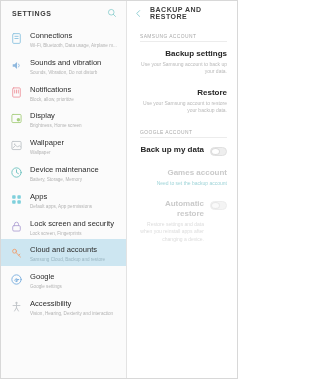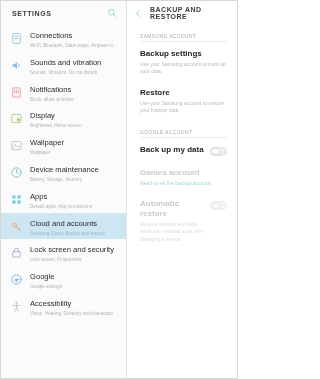--- a/index.html
+++ b/index.html
@@ -143,20 +143,21 @@
     left: 13px; right: 10px; bottom: 1px;
     height: 1px;
     background: #ececec;
   }
 
   .opt-row {
     display: flex;
     align-items: flex-start;
     padding: 6px 10px 6px 13px;
     min-height: 21px;
+    text-align: right;
   }
 
   .opt-text { flex: 1; overflow: hidden; }
 
   .opt-title {
     font-size: 8px;
     font-weight: bold;
     color: #262626;
     line-height: 10px;
   }
@@ -295,43 +296,43 @@
               <rect x="13.6" y="4" width="6.4" height="6.4" rx="1.4" fill="#7fd0dc"></rect>
               <rect x="4" y="13.6" width="6.4" height="6.4" rx="1.4" fill="#7fd0dc"></rect>
               <rect x="13.6" y="13.6" width="6.4" height="6.4" rx="1.4" fill="#7fd0dc"></rect>
             </svg>
           </span>
           <div class="nav-text">
             <div class="nav-title">Apps</div>
             <div class="nav-sub">Default apps, App permissions</div>
           </div>
         </div>
+        <div class="nav-row">
+          <span class="nav-ic">
+            <svg xmlns="http://www.w3.org/2000/svg" viewBox="0 0 24 24" width="13" height="13">
+              <rect x="5" y="10.4" width="14" height="10" rx="2.2" fill="none" stroke="#b3a5d6" stroke-width="1.7" stroke-linecap="round" stroke-linejoin="round"></rect>
+              <path d="M8.3 10.4V7.8a3.7 3.7 0 0 1 7.4 0v2.6" fill="none" stroke="#b3a5d6" stroke-width="1.7" stroke-linecap="round" stroke-linejoin="round"></path>
+            </svg>
+          </span>
+          <div class="nav-text">
+            <div class="nav-title">Lock screen and security</div>
+            <div class="nav-sub">Lock screen, Fingerprints</div>
+          </div>
+        </div>
         <div class="nav-row selected">
           <span class="nav-ic">
             <svg xmlns="http://www.w3.org/2000/svg" viewBox="0 0 24 24" width="13" height="13">
               <circle cx="8.4" cy="9.6" r="3.6" fill="none" stroke="#f0a070" stroke-width="1.7" stroke-linecap="round" stroke-linejoin="round"></circle>
               <line x1="11.2" y1="12.2" x2="19.4" y2="20.4" fill="none" stroke="#f0a070" stroke-width="1.7" stroke-linecap="round" stroke-linejoin="round"></line>
               <line x1="16" y1="17.2" x2="18.2" y2="15" fill="none" stroke="#f0a070" stroke-width="1.7" stroke-linecap="round" stroke-linejoin="round"></line>
             </svg>
           </span>
           <div class="nav-text">
             <div class="nav-title">Cloud and accounts</div>
             <div class="nav-sub">Samsung Cloud, Backup and restore</div>
-          </div>
-        </div>
-        <div class="nav-row">
-          <span class="nav-ic">
-            <svg xmlns="http://www.w3.org/2000/svg" viewBox="0 0 24 24" width="13" height="13">
-              <rect x="5" y="10.4" width="14" height="10" rx="2.2" fill="none" stroke="#b3a5d6" stroke-width="1.7" stroke-linecap="round" stroke-linejoin="round"></rect>
-              <path d="M8.3 10.4V7.8a3.7 3.7 0 0 1 7.4 0v2.6" fill="none" stroke="#b3a5d6" stroke-width="1.7" stroke-linecap="round" stroke-linejoin="round"></path>
-            </svg>
-          </span>
-          <div class="nav-text">
-            <div class="nav-title">Lock screen and security</div>
-            <div class="nav-sub">Lock screen, Fingerprints</div>
           </div>
         </div>
         <div class="nav-row">
           <span class="nav-ic">
             <svg xmlns="http://www.w3.org/2000/svg" viewBox="0 0 24 24" width="13" height="13">
               <circle cx="12" cy="12" r="8.6" fill="none" stroke="#7aaede" stroke-width="1.7" stroke-linecap="round" stroke-linejoin="round"></circle>
               <path d="M16.2 12H12v2.2h2.2a2.6 2.6 0 1 1-.7-2.9" fill="none" stroke="#7aaede" stroke-width="1.7" stroke-linecap="round" stroke-linejoin="round"></path>
             </svg>
           </span>
           <div class="nav-text">

